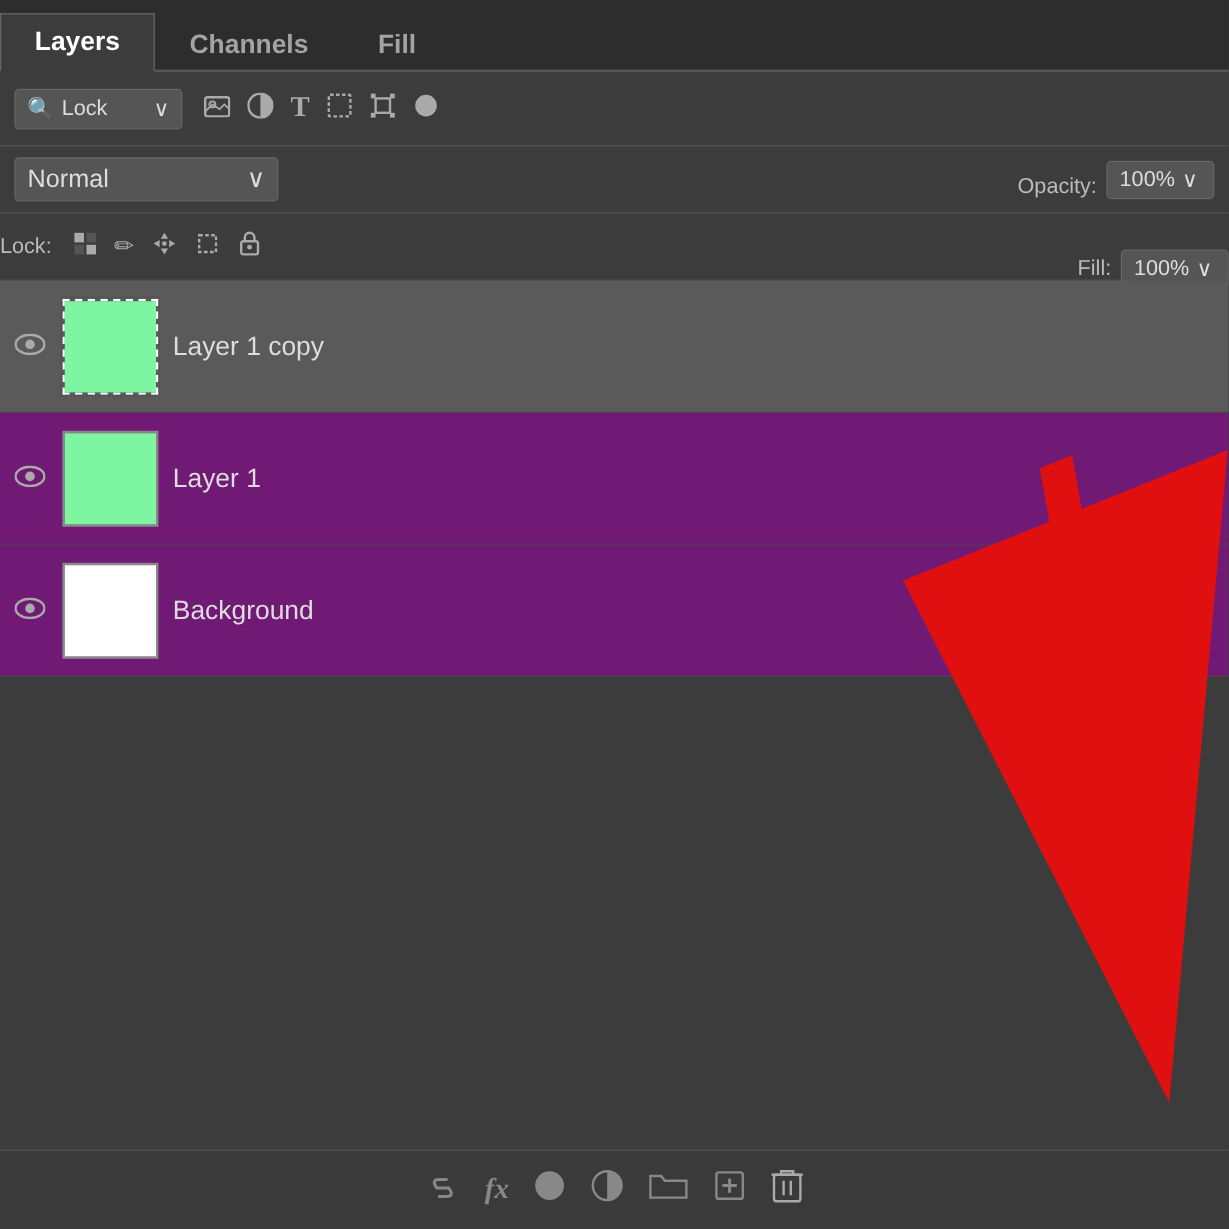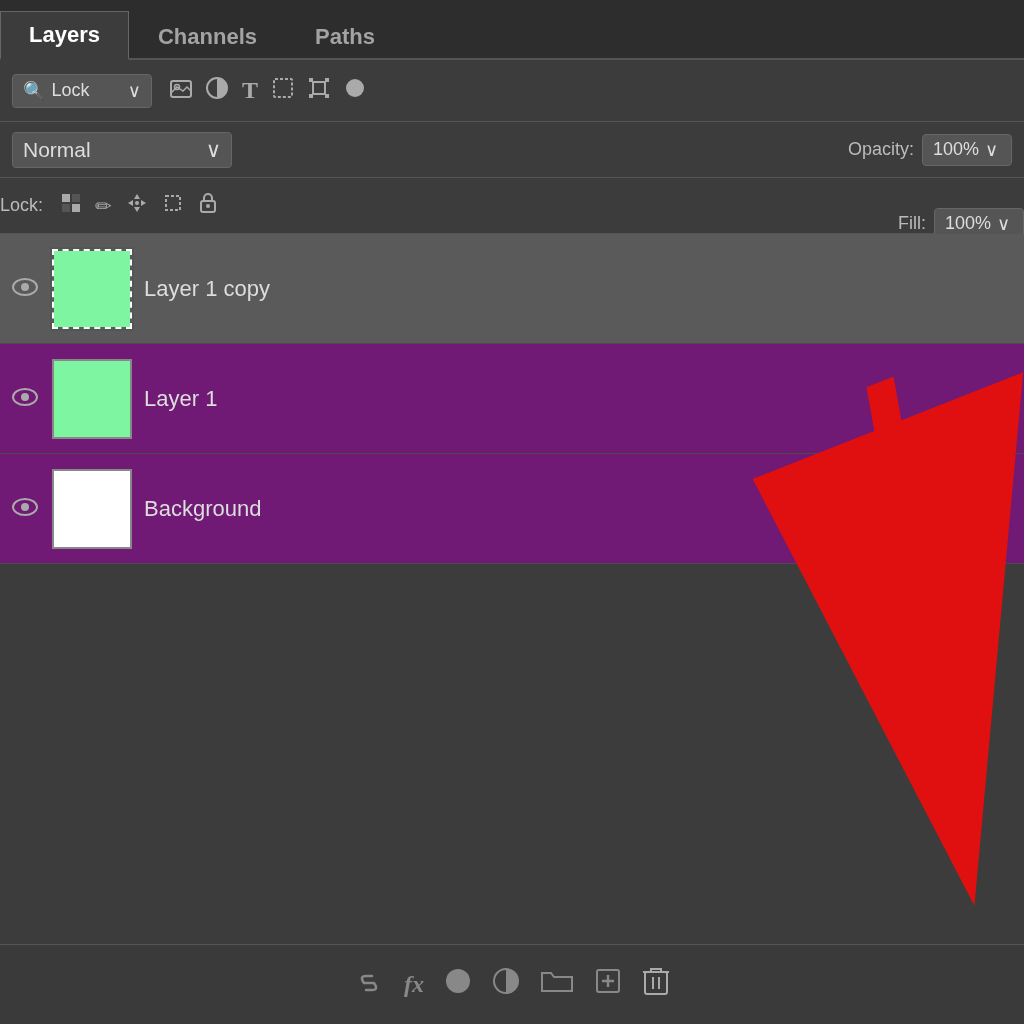--- a/index.html
+++ b/index.html
@@ -101,21 +101,21 @@
       border-radius: 4px;
       padding: 5px 10px;
       gap: 6px;
       font-size: 21px;
       color: #ddd;
       cursor: pointer;
       width: 220px;
     }
     .opacity-group {
       display: flex;
-      align-items: center;
+      align-items: flex-end;
       gap: 8px;
       margin-left: auto;
     }
     .opacity-label {
       font-size: 18px;
       color: #bbb;
     }
     .opacity-input {
       display: flex;
       align-items: center;
@@ -239,21 +239,21 @@
 
     
     .bottom-toolbar {
       display: flex;
       align-items: center;
       justify-content: center;
       gap: 20px;
       padding: 14px;
       background: #3a3a3a;
       border-top: 1px solid #555;
-      height: 80px;
+      height: 66px;
     }
     .toolbar-icon {
       font-size: 26px;
       color: #888;
       cursor: pointer;
     }
     .toolbar-icon.delete-icon {
       color: #aaa;
     }
 
@@ -280,21 +280,21 @@
 <div class="panel">
 
   <div class="tabs">
     <div class="tab active">
       <span>Layers</span>
     </div>
     <div class="tab">
       <span>Channels</span>
     </div>
     <div class="tab">
-      <span>Paths</span>
+      <span>Fill</span>
     </div>
   </div>
 
   <div class="filter-bar">
     <div class="kind-dropdown">
       <span style="font-size:18px">🔍</span>
       <span>Lock</span>
       <span style="margin-left:auto">∨</span>
     </div>
     <div class="filter-icons">

